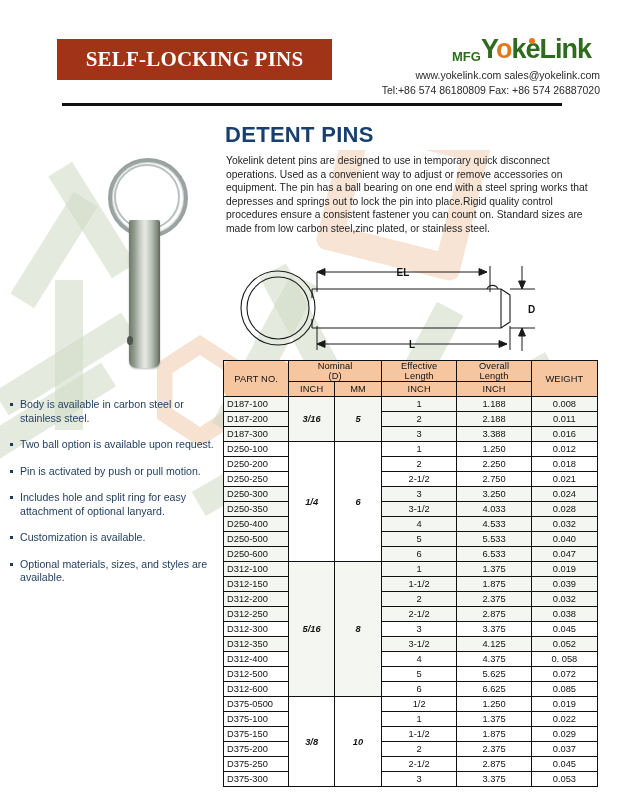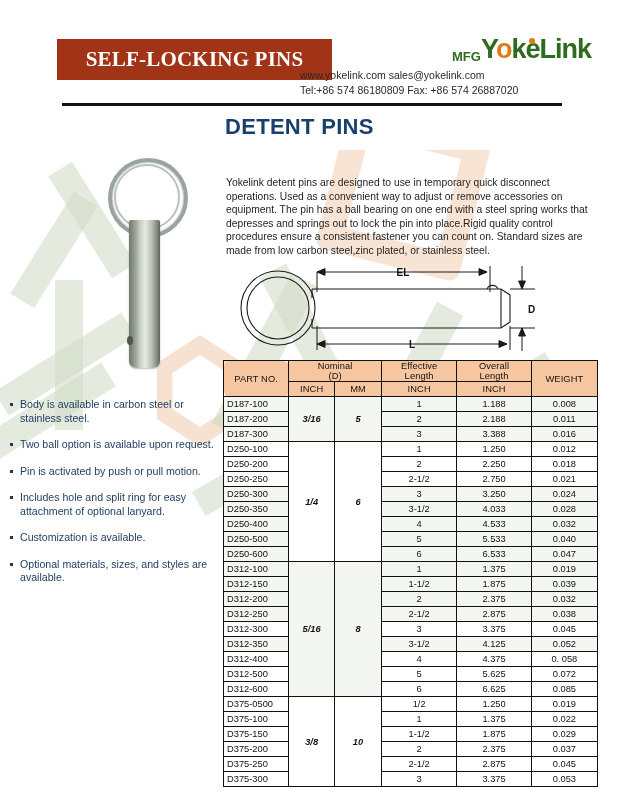--- a/index.html
+++ b/index.html
@@ -94,54 +94,53 @@
     font-size: 13px;
     color: #2f6b1e;
     position: relative;
     top: 3px;
     letter-spacing: 0;
   }
   .contact {
     position: absolute;
     left: 300px; top: 68px;
     width: 300px;
-    text-align: left;
+    text-align: right;
     z-index: 3;
     font-size: 10.5px;
     color: #2a2a2a;
     line-height: 15px;
   }
   .hr-thick {
     position: absolute;
     left: 62px; top: 103px;
     width: 500px; height: 3px;
     background: #111111;
     z-index: 3;
   }
 
   
   .title {
     position: absolute;
-    left: 225px; top: 114px;
+    left: 225px; top: 122px;
     z-index: 3;
     font-size: 22px;
     font-weight: bold;
     color: #18406e;
     letter-spacing: .3px;
   }
   .intro {
     position: absolute;
     left: 226px; top: 154px;
     width: 368px;
     z-index: 3;
     font-size: 10.3px;
     line-height: 13.5px;
     color: #1e1e1e;
     text-align: left;
-    margin-top: 22px;
   }
 
   
   .photo {
     position: absolute;
     left: 88px; top: 158px;
     width: 120px; height: 215px;
     z-index: 2;
   }
   .photo .ring {

